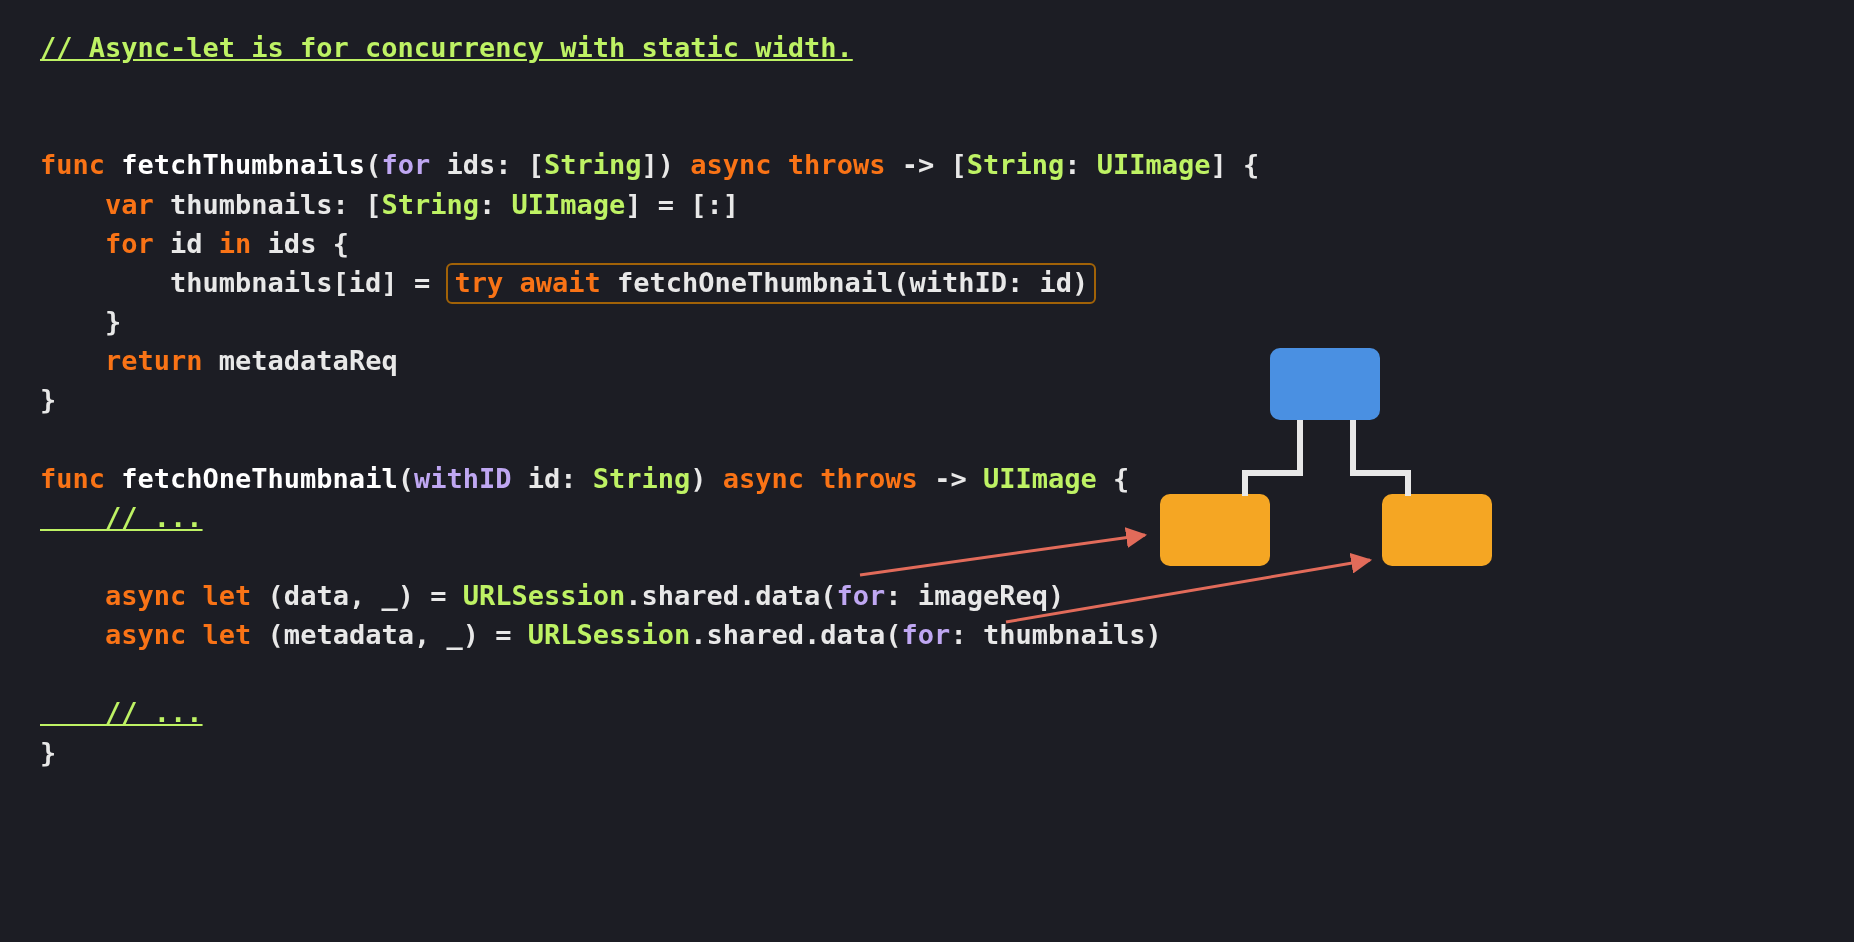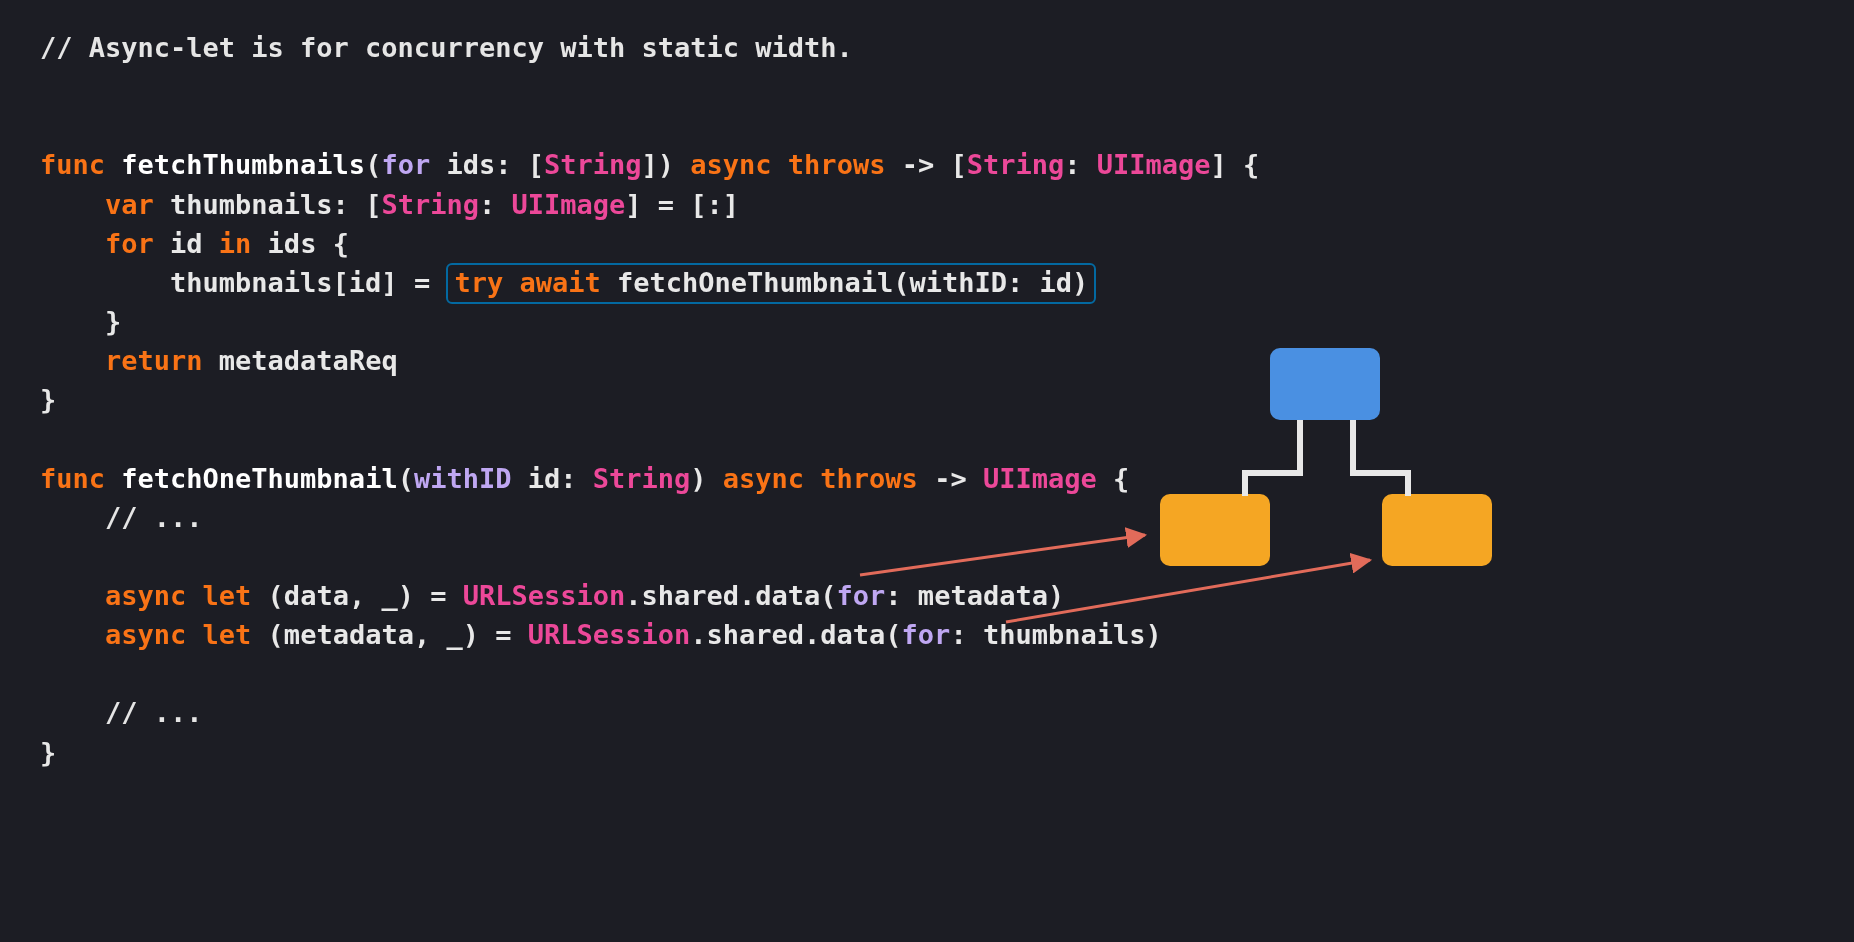--- a/index.html
+++ b/index.html
@@ -15,29 +15,29 @@
     overflow: hidden;
     position: relative;
   }
   pre.code {
     margin: 0;
     padding: 28px 40px 40px 40px;
     white-space: pre;
     font-family: inherit;
     font-weight: 600;
   }
-  .tok-comment { color: #e5e5e5; }
+  .tok-comment { color: #bef264; text-decoration: underline; }
   .tok-kw      { color: #f97316; font-weight: 700; } 
   .tok-fn      { color: #ffffff; }                  
-  .tok-lib     { color: #ec4899; }                  
+  .tok-lib     { color: #bef264; }                  
   .tok-label   { color: #bfa7f2; }                  
   .tok-default { color: #e8e8e8; }
 
   .boxed {
-    border: 2px solid #0369a1;
+    border: 2px solid #a16207;
     border-radius: 6px;
     padding: 2px 6px 4px 6px;
     margin-top: 12px;
   }
 
   
   .diagram {
     position: absolute;
     left: 1010px;
     top: 320px;
@@ -81,21 +81,21 @@
 <span>    </span><span class="tok-kw">var</span><span class="tok-default"> thumbnails: [</span><span class="tok-lib">String</span><span class="tok-default">: </span><span class="tok-lib">UIImage</span><span class="tok-default">] = [:]</span>
 <span>    </span><span class="tok-kw">for</span><span class="tok-default"> id </span><span class="tok-kw">in</span><span class="tok-default"> ids {</span>
 <span>        </span><span class="tok-default">thumbnails[id] = </span><span class="boxed"><span class="tok-kw">try</span><span> </span><span class="tok-kw">await</span><span class="tok-default"> fetchOneThumbnail(withID: id)</span></span>
 <span class="tok-default">    }</span>
 <span>    </span><span class="tok-kw">return</span><span class="tok-default"> metadataReq</span>
 <span class="tok-default">}</span>
 
 <span class="tok-kw">func</span> <span class="tok-fn">fetchOneThumbnail</span><span class="tok-default">(</span><span class="tok-label">withID</span><span class="tok-default"> id: </span><span class="tok-lib">String</span><span class="tok-default">) </span><span class="tok-kw">async</span><span> </span><span class="tok-kw">throws</span><span class="tok-default"> -&gt; </span><span class="tok-lib">UIImage</span><span class="tok-default"> {</span>
 <span class="tok-comment">    // ...</span>
 
-<span>    </span><span class="tok-kw">async</span><span> </span><span class="tok-kw">let</span><span class="tok-default"> (data, _) = </span><span class="tok-lib">URLSession</span><span class="tok-default">.shared.data(</span><span class="tok-label">for</span><span class="tok-default">: metadata)</span>
+<span>    </span><span class="tok-kw">async</span><span> </span><span class="tok-kw">let</span><span class="tok-default"> (data, _) = </span><span class="tok-lib">URLSession</span><span class="tok-default">.shared.data(</span><span class="tok-label">for</span><span class="tok-default">: imageReq)</span>
 <span>    </span><span class="tok-kw">async</span><span> </span><span class="tok-kw">let</span><span class="tok-default"> (metadata, _) = </span><span class="tok-lib">URLSession</span><span class="tok-default">.shared.data(</span><span class="tok-label">for</span><span class="tok-default">: thumbnails)</span>
 
 <span class="tok-comment">    // ...</span>
 <span class="tok-default">}</span>
 </pre>
 
 <div class="diagram">
   <div class="node node-blue"></div>
   <div class="node node-orangeL"></div>
   <div class="node node-orangeR"></div>

